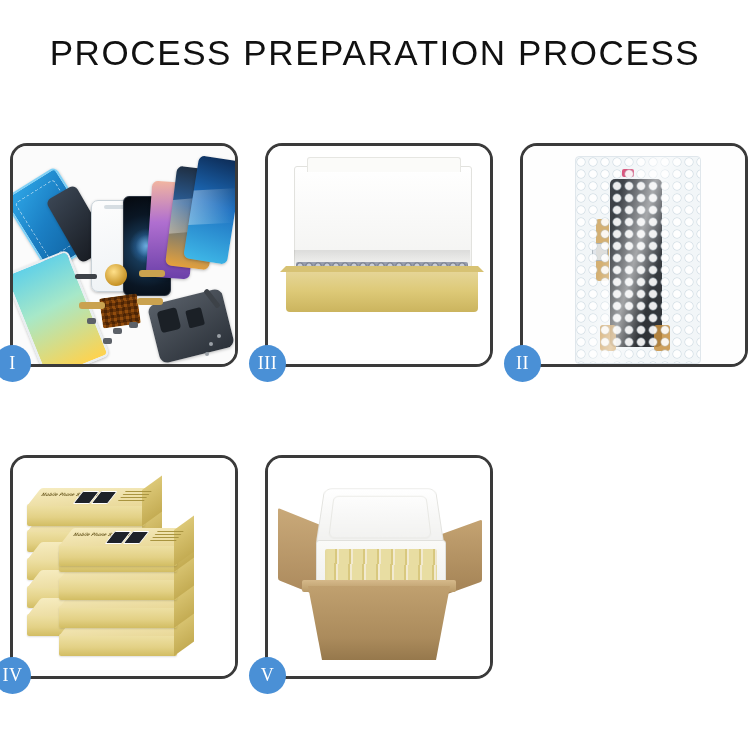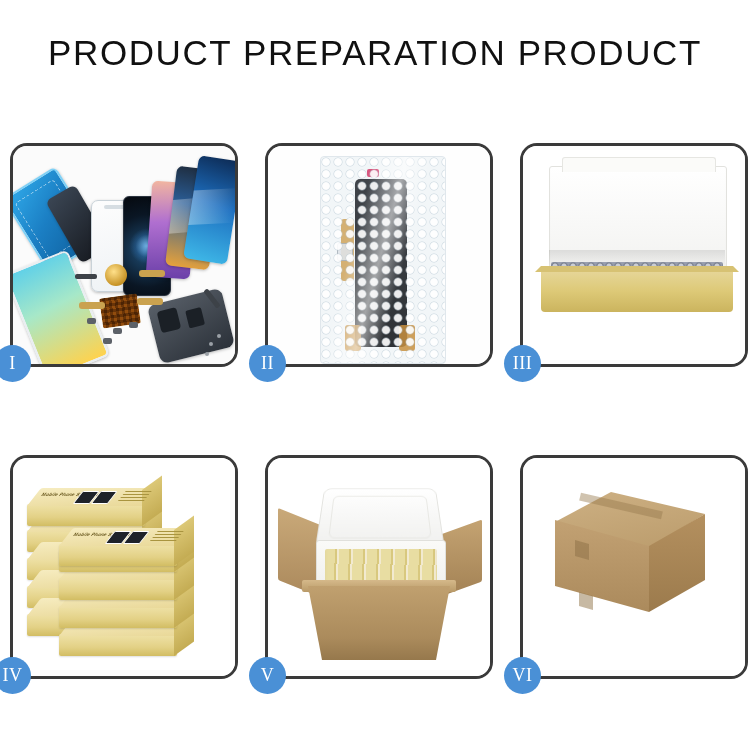--- a/index.html
+++ b/index.html
@@ -411,21 +411,21 @@
     background: rgba(143,115,72,.5);
     transform: skewY(15deg);
   }
 </style>
 </head>
 <body>
 
 <div class="page">
 
   <div class="header">
-    <h1 class="title">PRODUCT PREPARATION PRODUCT</h1>
+    <h1 class="title">PROCESS PREPARATION PROCESS</h1>
   </div>
 
   <div class="grid">
 
     <div class="panel">
       <div class="panel-inner">
         <div class="scene">
           <div class="p1-bg"></div>
           <div class="phone ph-blue-film"></div>
           <div class="phone ph-dark-small"></div>
@@ -451,47 +451,47 @@
           <div class="part screw" style="left:192px; top:206px;"></div>
           <div class="part bar" style="left:188px; top:150px; transform:rotate(52deg);"></div>
         </div>
       </div>
       <div class="badge">I</div>
     </div>
 
     <div class="panel">
       <div class="panel-inner">
         <div class="scene">
+          <div class="p3-bg"></div>
+          <div class="box3-lid"></div>
+          <div class="box3-inner-shadow"></div>
+          <div class="box3-fill"></div>
+          <div class="box3-body"></div>
+        </div>
+      </div>
+      <div class="badge">III</div>
+    </div>
+
+    <div class="panel">
+      <div class="panel-inner">
+        <div class="scene">
           <div class="p2-bg"></div>
           <div class="bubble-bag">
             <div class="lcd-part"></div>
             <div class="lcd-flex"></div>
             <div class="lcd-chip"></div>
             <div class="lcd-tab-l"></div>
             <div class="lcd-tab-r"></div>
             <div class="pink-label"></div>
             <div class="bubbles"></div>
             <div class="bag-sheen"></div>
           </div>
         </div>
       </div>
       <div class="badge">II</div>
-    </div>
-
-    <div class="panel">
-      <div class="panel-inner">
-        <div class="scene">
-          <div class="p3-bg"></div>
-          <div class="box3-lid"></div>
-          <div class="box3-inner-shadow"></div>
-          <div class="box3-fill"></div>
-          <div class="box3-body"></div>
-        </div>
-      </div>
-      <div class="badge">III</div>
     </div>
 
     <div class="panel">
       <div class="panel-inner">
         <div class="scene">
           <div class="p4-bg"></div>
           <div class="stackwrap">
 
             <div class="ybox" style="left:14px; top:72px;">
               <div class="top-face"></div>
@@ -565,29 +565,15 @@
           <div class="foam-box">
             <div class="foam-contents"></div>
           </div>
           <div class="carton-rim"></div>
           <div class="carton-body"></div>
         </div>
       </div>
       <div class="badge">V</div>
     </div>
 
-    <div class="panel">
-      <div class="panel-inner">
-        <div class="scene">
-          <div class="p6-bg"></div>
-          <div class="c6-top"></div>
-          <div class="c6-front"></div>
-          <div class="c6-side"></div>
-          <div class="c6-tape-top"></div>
-          <div class="c6-tab1"></div>
-          <div class="c6-tab2"></div>
-        </div>
-      </div>
-      <div class="badge">VI</div>
-    </div>
 
   </div>
 </div>
 
 </body></html>

